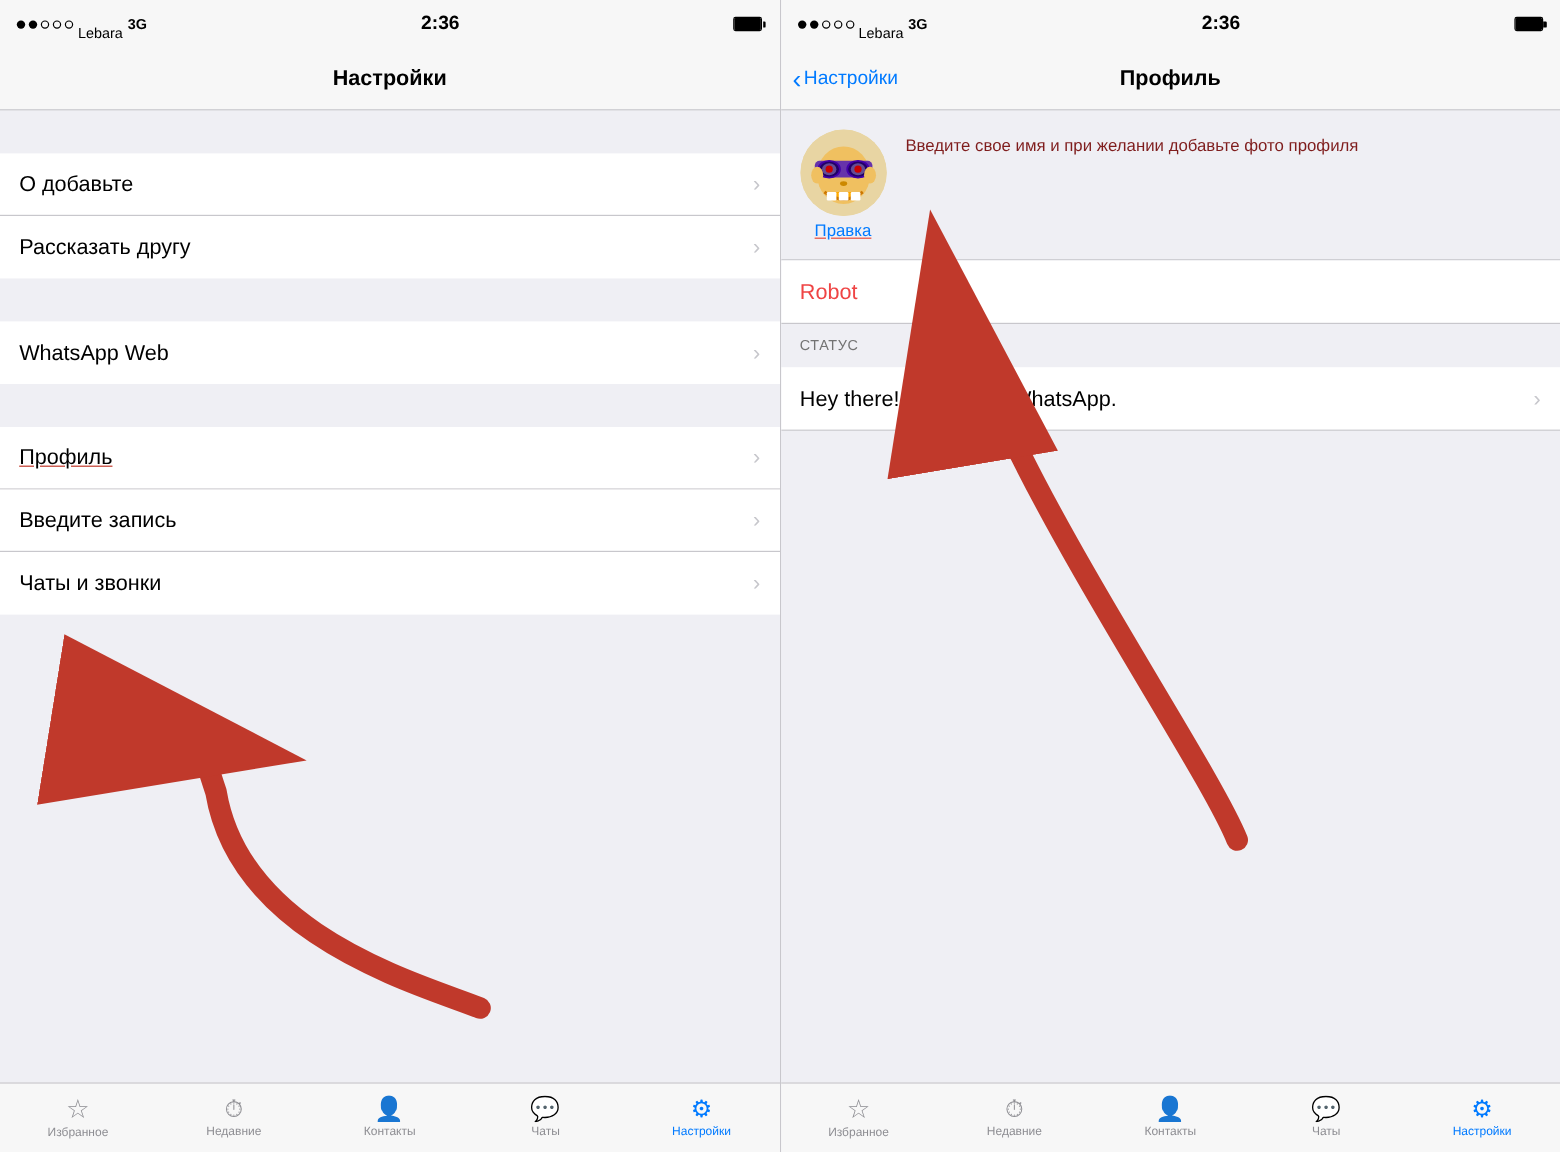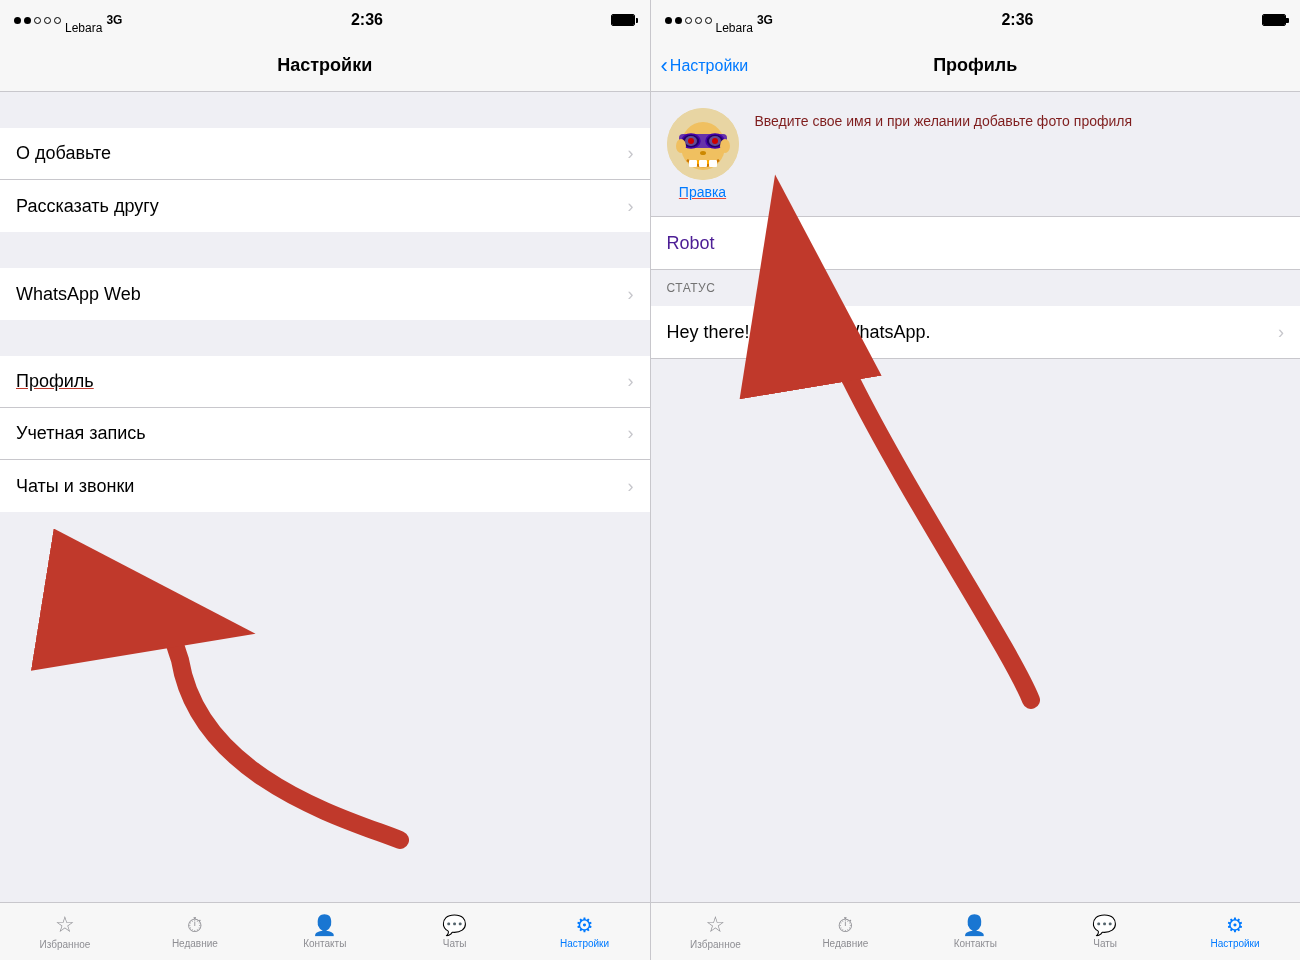--- a/index.html
+++ b/index.html
@@ -211,21 +211,21 @@
       border-bottom: 1px solid #c8c7cc;
     }
     .profile-name-item {
       height: 52px;
       display: flex;
       align-items: center;
       padding: 0 16px;
     }
     .profile-name-text {
       font-size: 18px;
-      color: #4c1d95;
+      color: #ef4444;
     }
 
     .profile-status-header {
       height: 36px;
       background: #efeff4;
       display: flex;
       align-items: center;
       padding: 0 16px;
     }
     .profile-status-label {
@@ -322,21 +322,21 @@
       </div>
     </div>
 
     <div class="group-sep"></div>
     <div class="list-group">
       <div class="list-item list-item-highlighted" style="position:relative;">
         <span class="list-item-label" style="text-decoration: underline; text-decoration-color: #c0392b;">Профиль</span>
         <span class="list-item-chevron">›</span>
       </div>
       <div class="list-item">
-        <span class="list-item-label">Учетная запись</span>
+        <span class="list-item-label">Введите запись</span>
         <span class="list-item-chevron">›</span>
       </div>
       <div class="list-item" style="border-bottom:none;">
         <span class="list-item-label">Чаты и звонки</span>
         <span class="list-item-chevron">›</span>
       </div>
     </div>
 
   </div>
 

